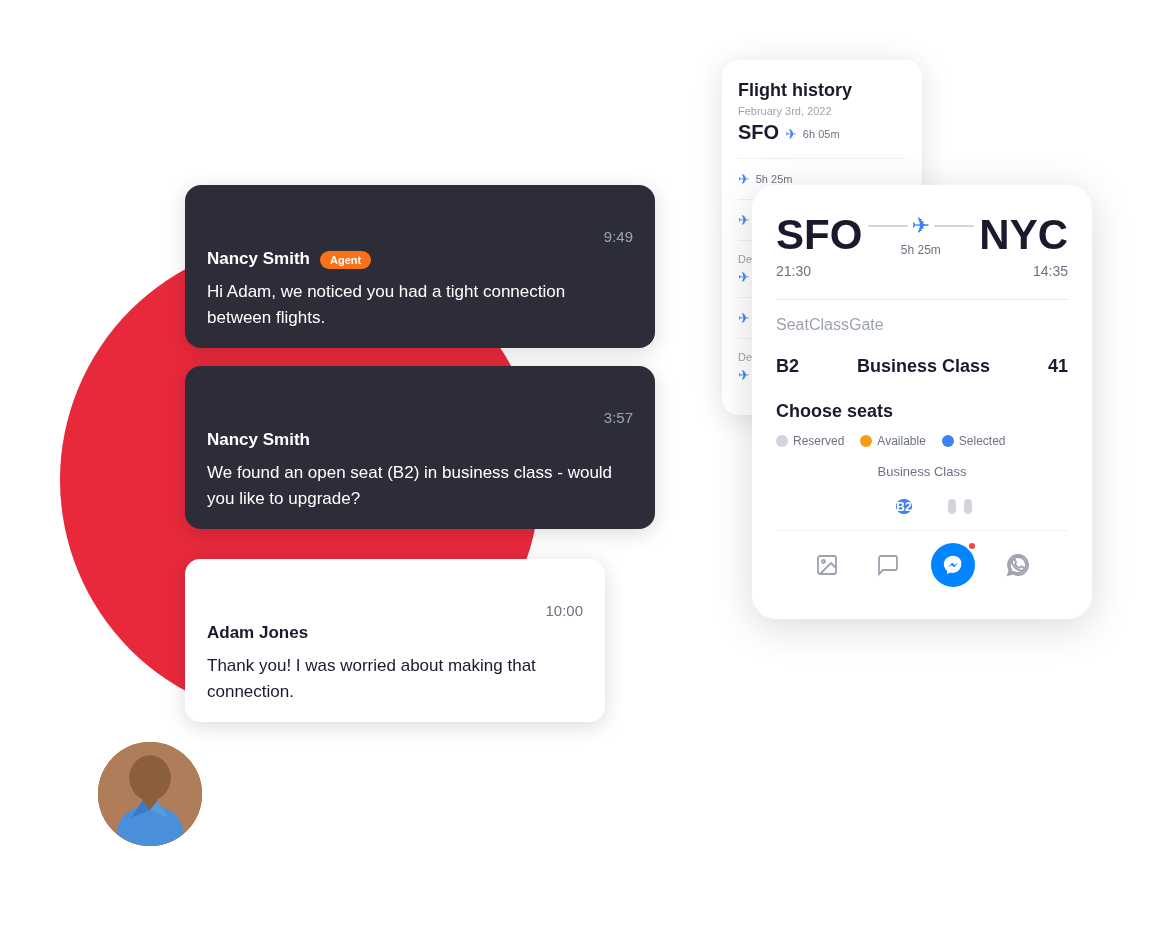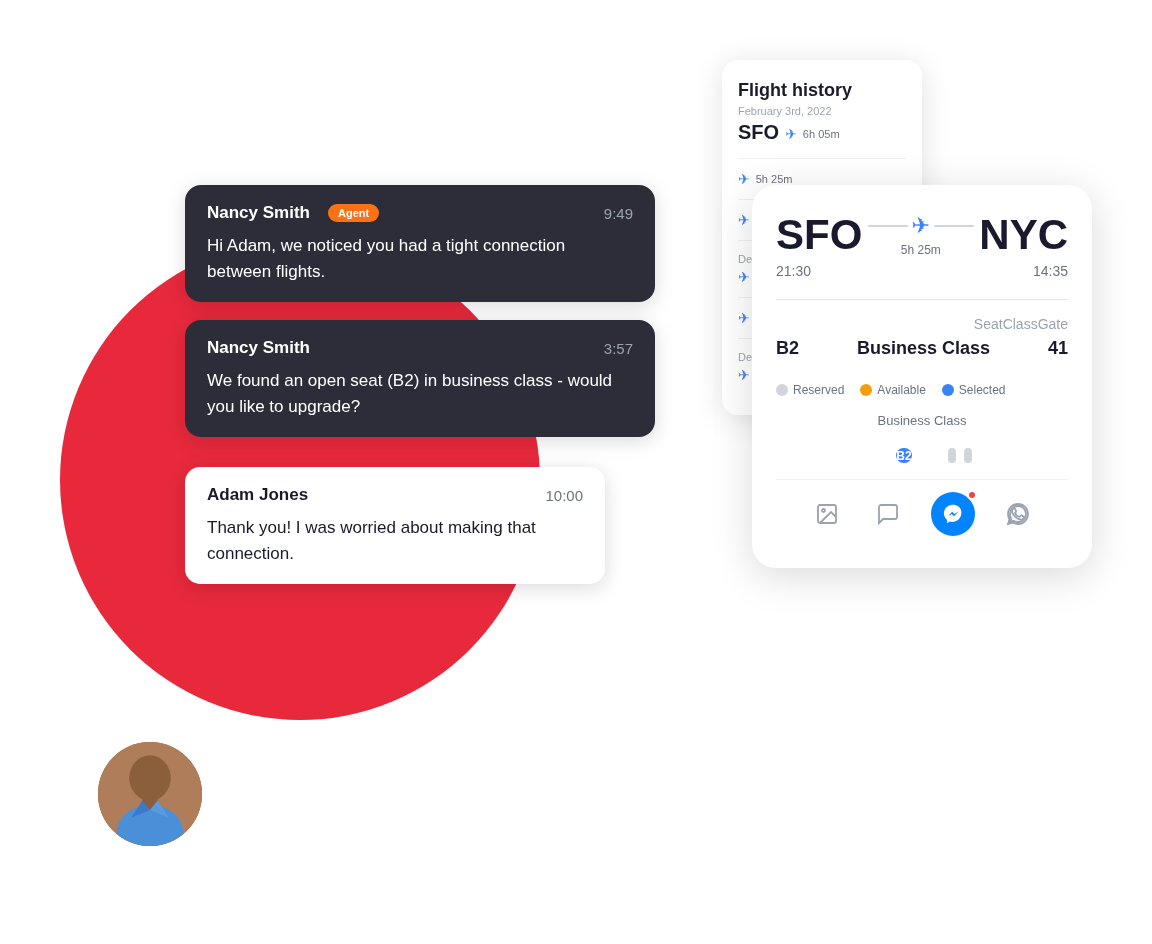--- a/index.html
+++ b/index.html
@@ -74,22 +74,23 @@
 
     .bubble-header {
       display: flex;
       align-items: center;
       justify-content: space-between;
       margin-bottom: 10px;
     }
 
     .bubble-header-left {
       display: flex;
-      align-items: center;
-      gap: 18px;
+      align-items: flex-end;
+      gap: 10px;
+      margin-top: 46px;
     }
 
     .sender-name {
       font-weight: 700;
       font-size: 17px;
     }
 
     .agent-badge {
       background: #f97316;
       color: #ffffff;
@@ -238,24 +239,24 @@
     }
 
     .divider {
       height: 1px;
       background: #e5e7eb;
       margin-bottom: 16px;
     }
 
     .detail-labels {
       display: flex;
-      justify-content: flex-end;
-      font-size: 14px;
+      justify-content: flex-start;
+      font-size: 16px;
       color: #9ca3af;
-      margin-bottom: 6px;
+      margin-bottom: 22px;
     }
 
     .detail-values {
       display: flex;
       justify-content: space-between;
       font-size: 18px;
       font-weight: 700;
       color: #1a1a2e;
       margin-bottom: 24px;
     }
@@ -511,20 +512,21 @@
     <span>Seat</span>
     <span>Class</span>
     <span>Gate</span>
   </div>
   <div class="detail-values">
     <span>B2</span>
     <span>Business Class</span>
     <span>41</span>
   </div>
 
+  <div class="choose-seats-title">Choose seats</div>
 
   <div class="legend">
     <div class="legend-item">
       <div class="legend-dot dot-reserved"></div>
       <span>Reserved</span>
     </div>
     <div class="legend-item">
       <div class="legend-dot dot-available"></div>
       <span>Available</span>
     </div>

